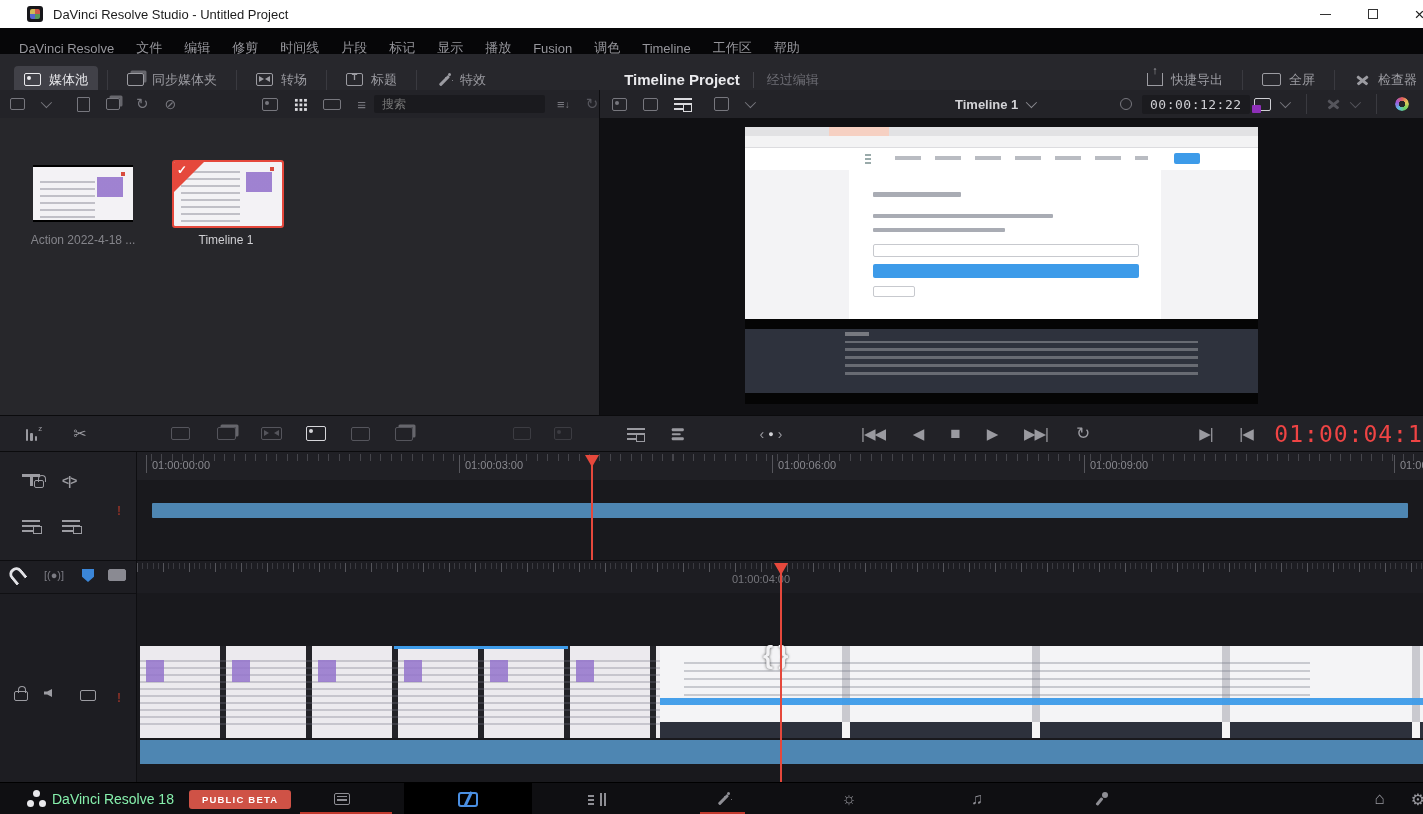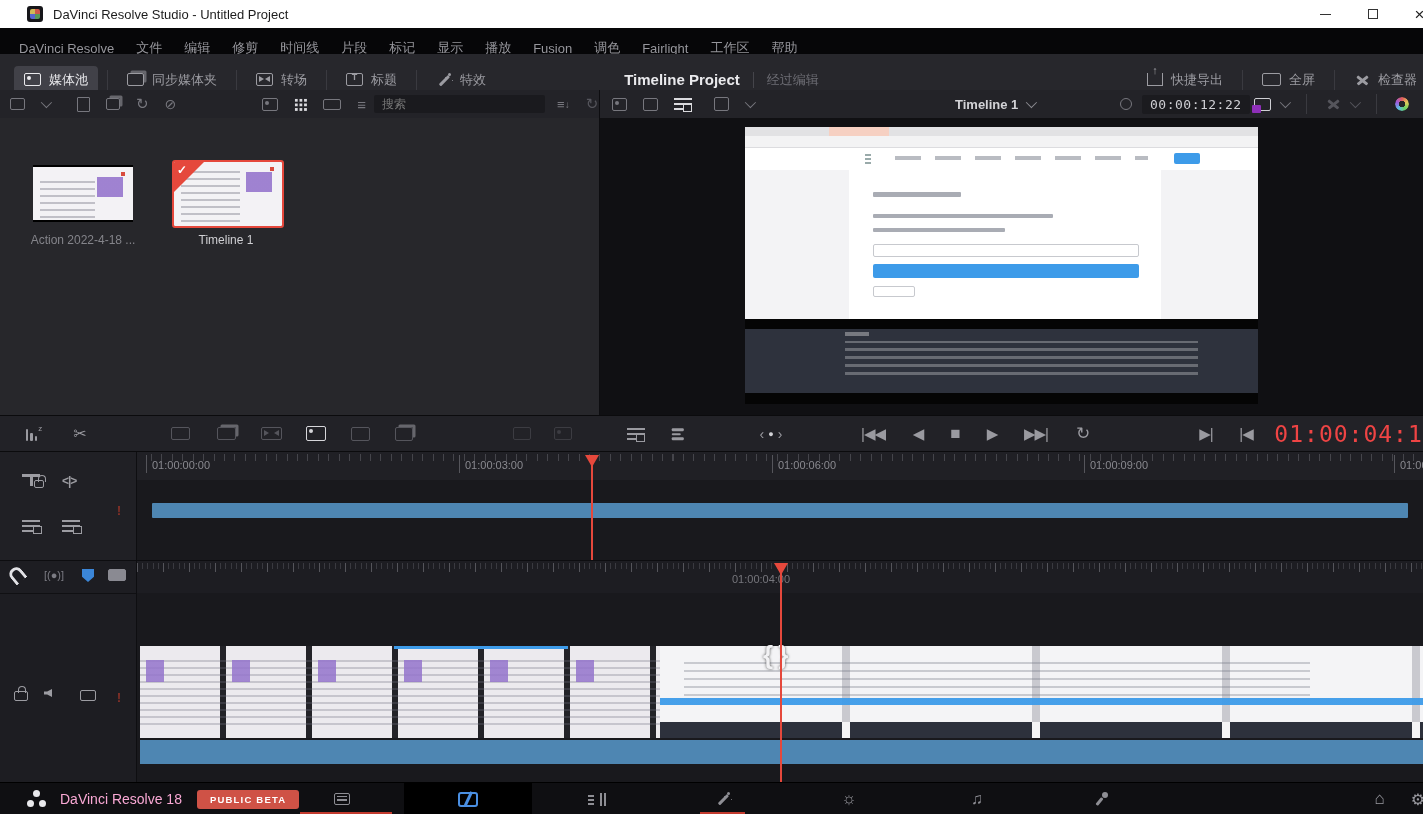--- a/index.html
+++ b/index.html
@@ -175,21 +175,21 @@
   .audio-bar{position:absolute;left:140px;right:0;top:179px;height:24px;background:#4e86b2;}
 
   
   .statusbar{position:absolute;left:0;top:782px;width:100%;height:32px;background:#0f0f12;border-top:1px solid #000;}
   .sb-left{position:absolute;left:26px;top:0;height:100%;display:flex;align-items:center;}
   .logo-tri{position:relative;width:22px;height:18px;}
   .logo-tri i{position:absolute;width:7px;height:7px;border-radius:50%;background:#e9e9ec;}
   .logo-tri i:nth-child(1){left:7px;top:0;}
   .logo-tri i:nth-child(2){left:1px;top:10px;}
   .logo-tri i:nth-child(3){left:13px;top:10px;}
-  .sb-name{margin-left:12px;font-size:14px;color:#f9a8d4;}
+  .sb-name{margin-left:4px;font-size:14px;color:#86efac;}
   .beta-badge{margin-left:15px;background:#cf5246;color:#fff;font-size:9.5px;font-weight:bold;letter-spacing:1.2px;padding:4px 13px;border-radius:3px;}
   .page-btn{position:absolute;top:0;height:32px;width:52px;display:flex;align-items:center;justify-content:center;color:#8e8e94;transform:translateX(-50%);}
   .page-btn.active-block{width:128px;background:#000;}
   .pg-box{width:16px;height:12px;border:1.5px solid currentColor;border-radius:2px;box-sizing:border-box;position:relative;}
   .pg-box::after{content:"";position:absolute;left:2px;top:2px;right:2px;height:5px;
      background:repeating-linear-gradient(0deg,currentColor 0 1.5px,transparent 1.5px 3.5px);}
   .pg-cut{position:relative;width:20px;height:15px;border:2px solid #4a8fe2;border-radius:3px;box-sizing:border-box;}
   .pg-cut::after{content:"";position:absolute;left:7px;top:-3px;width:2.5px;height:15px;background:#4a8fe2;transform:rotate(25deg);}
   .pg-edit{position:relative;width:16px;height:13px;}
   .pg-edit::before{content:"";position:absolute;left:0;top:2px;width:6px;height:2px;background:currentColor;box-shadow:0 4px 0 currentColor,0 8px 0 currentColor;}
@@ -227,21 +227,21 @@
     <span class="menu-item">文件</span>
     <span class="menu-item">编辑</span>
     <span class="menu-item">修剪</span>
     <span class="menu-item">时间线</span>
     <span class="menu-item">片段</span>
     <span class="menu-item">标记</span>
     <span class="menu-item">显示</span>
     <span class="menu-item">播放</span>
     <span class="menu-item">Fusion</span>
     <span class="menu-item">调色</span>
-    <span class="menu-item">Fairlight</span>
+    <span class="menu-item">Timeline</span>
     <span class="menu-item">工作区</span>
     <span class="menu-item">帮助</span>
   </div>
 
   <div class="toolbar">
     <div class="tb-left">
       <div class="tb-btn active">
         <span class="ibox dot"></span>
         <span>媒体池</span>
       </div>

